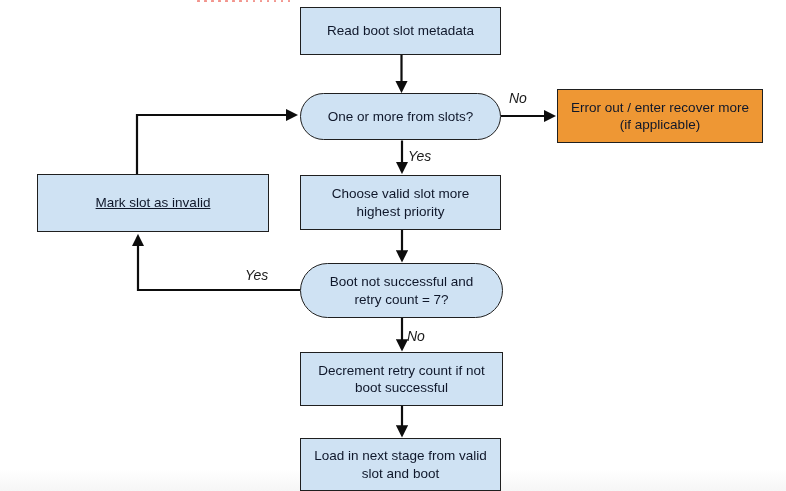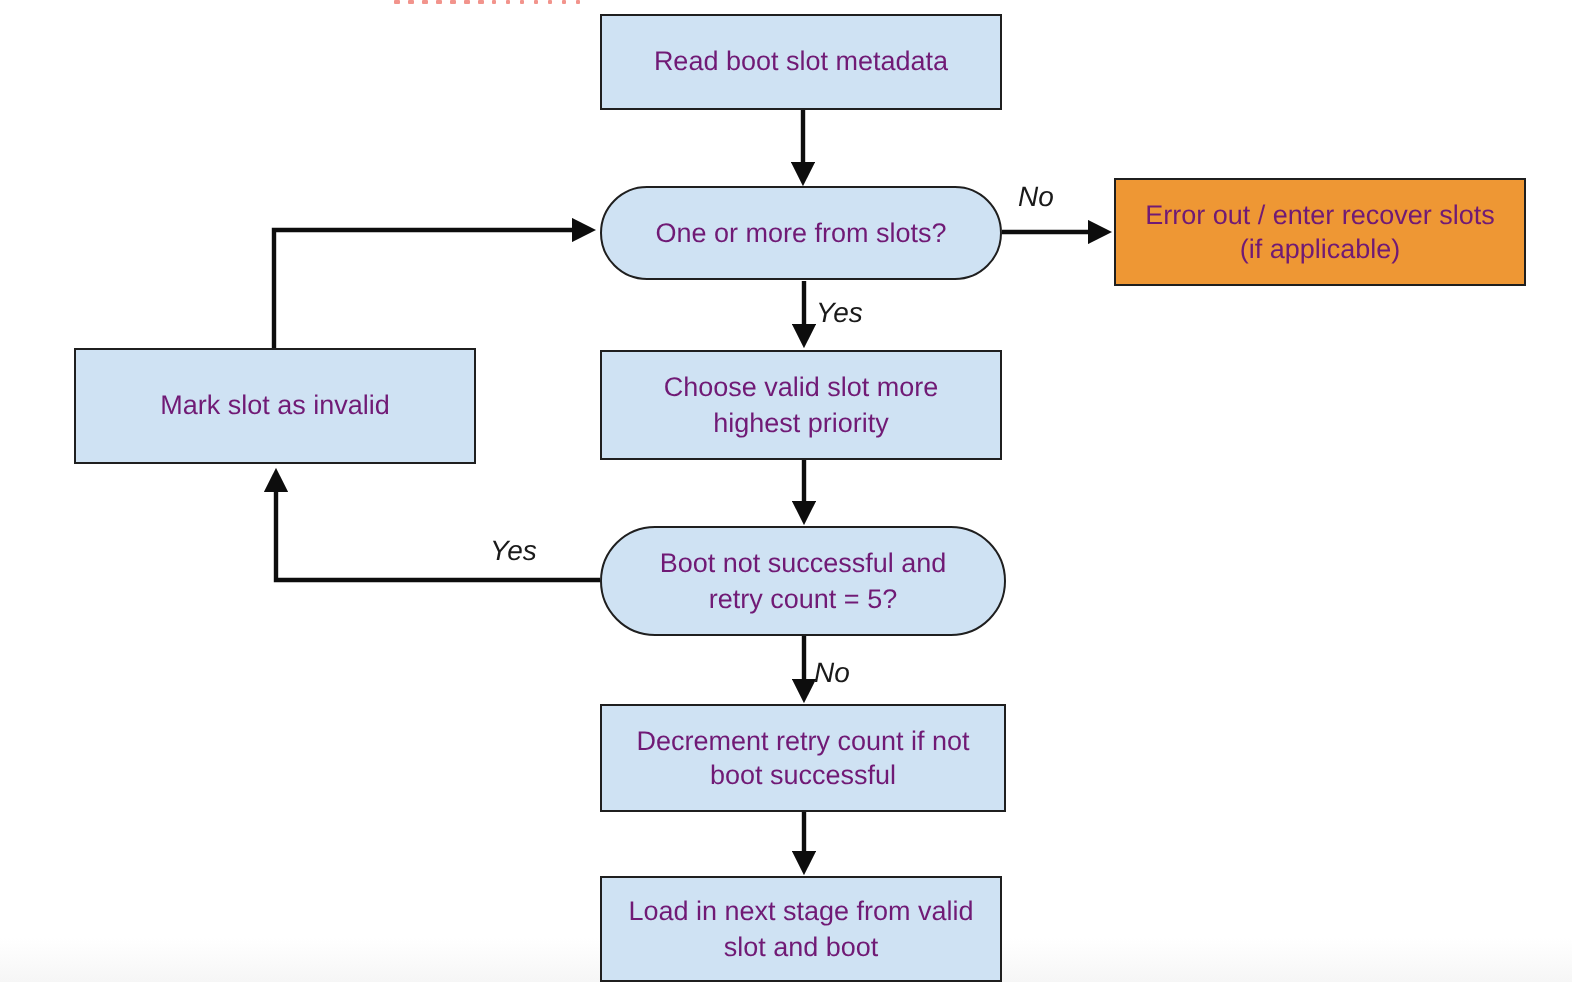--- a/index.html
+++ b/index.html
@@ -12,33 +12,33 @@
   }
   .stage{position:absolute;left:0;top:0;width:786px;height:491px;}
 
   
   .node{
     position:absolute;
     box-sizing:border-box;
     border:1.4px solid #1f1f1f;
     display:flex;align-items:center;justify-content:center;
     text-align:center;
-    color:#701a75;
+    color:#0f172a;
     font-size:13.5px;
     line-height:1.28;
   }
   .node .txt{display:block;padding:2px 8px;}
 
   #n-read   {left:300px;top:7px;  width:201px;height:48px;}
   #n-valid  {left:300px;top:93px; width:201px;height:47px;border-radius:26px;}
   #n-error  {left:557px;top:89px; width:206px;height:54px;}
   #n-error .txt{max-width:184px;}
   #n-choose {left:300px;top:175px;width:201px;height:55px;}
   #n-choose .txt{max-width:170px;}
-  #n-mark   {left:37px; top:174px;width:201px;height:58px;}
+  #n-mark   {left:37px; top:174px;width:232px;height:58px;text-decoration:underline;}
   #n-retry  {left:300px;top:263px;width:203px;height:55px;border-radius:30px;}
   #n-retry .txt{max-width:172px;}
   #n-decr   {left:300px;top:352px;width:203px;height:54px;}
   #n-decr .txt{max-width:178px;}
   #n-load   {left:300px;top:438px;width:201px;height:53px;}
   #n-load .txt{max-width:178px;}
 
   
   .edge-label{
     position:absolute;
@@ -99,33 +99,33 @@
 
   <div class="node" id="n-read" style="background: rgb(207, 226, 243);">
     <span class="txt">Read boot slot metadata</span>
   </div>
 
   <div class="node" id="n-valid" style="background: rgb(207, 226, 243);">
     <span class="txt">One or more from slots?</span>
   </div>
 
   <div class="node" id="n-error" style="background: rgb(238, 151, 52);">
-    <span class="txt">Error out / enter recover slots (if applicable)</span>
+    <span class="txt">Error out / enter recover more (if applicable)</span>
   </div>
 
   <div class="node" id="n-choose" style="background: rgb(207, 226, 243);">
     <span class="txt">Choose valid slot more highest priority</span>
   </div>
 
   <div class="node" id="n-mark" style="background: rgb(207, 226, 243);">
     <span class="txt">Mark slot as invalid</span>
   </div>
 
   <div class="node" id="n-retry" style="background: rgb(207, 226, 243);">
-    <span class="txt">Boot not successful and retry count = 5?</span>
+    <span class="txt">Boot not successful and retry count = 7?</span>
   </div>
 
   <div class="node" id="n-decr" style="background: rgb(207, 226, 243);">
     <span class="txt">Decrement retry count if not boot successful</span>
   </div>
 
   <div class="node" id="n-load" style="background: rgb(207, 226, 243);">
     <span class="txt">Load in next stage from valid slot and boot</span>
   </div>
 

